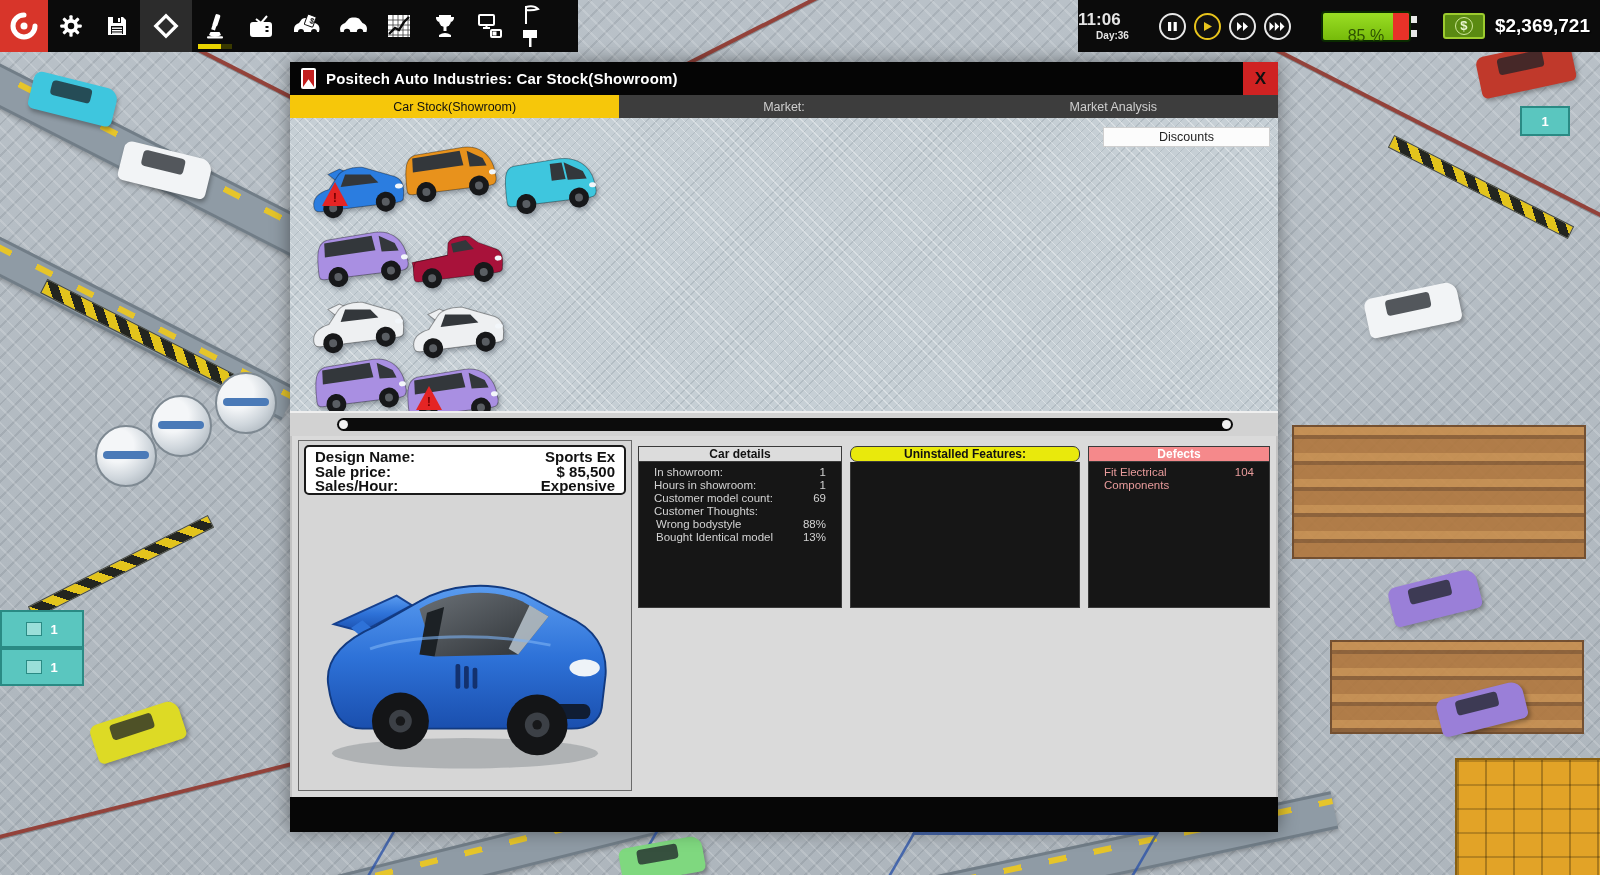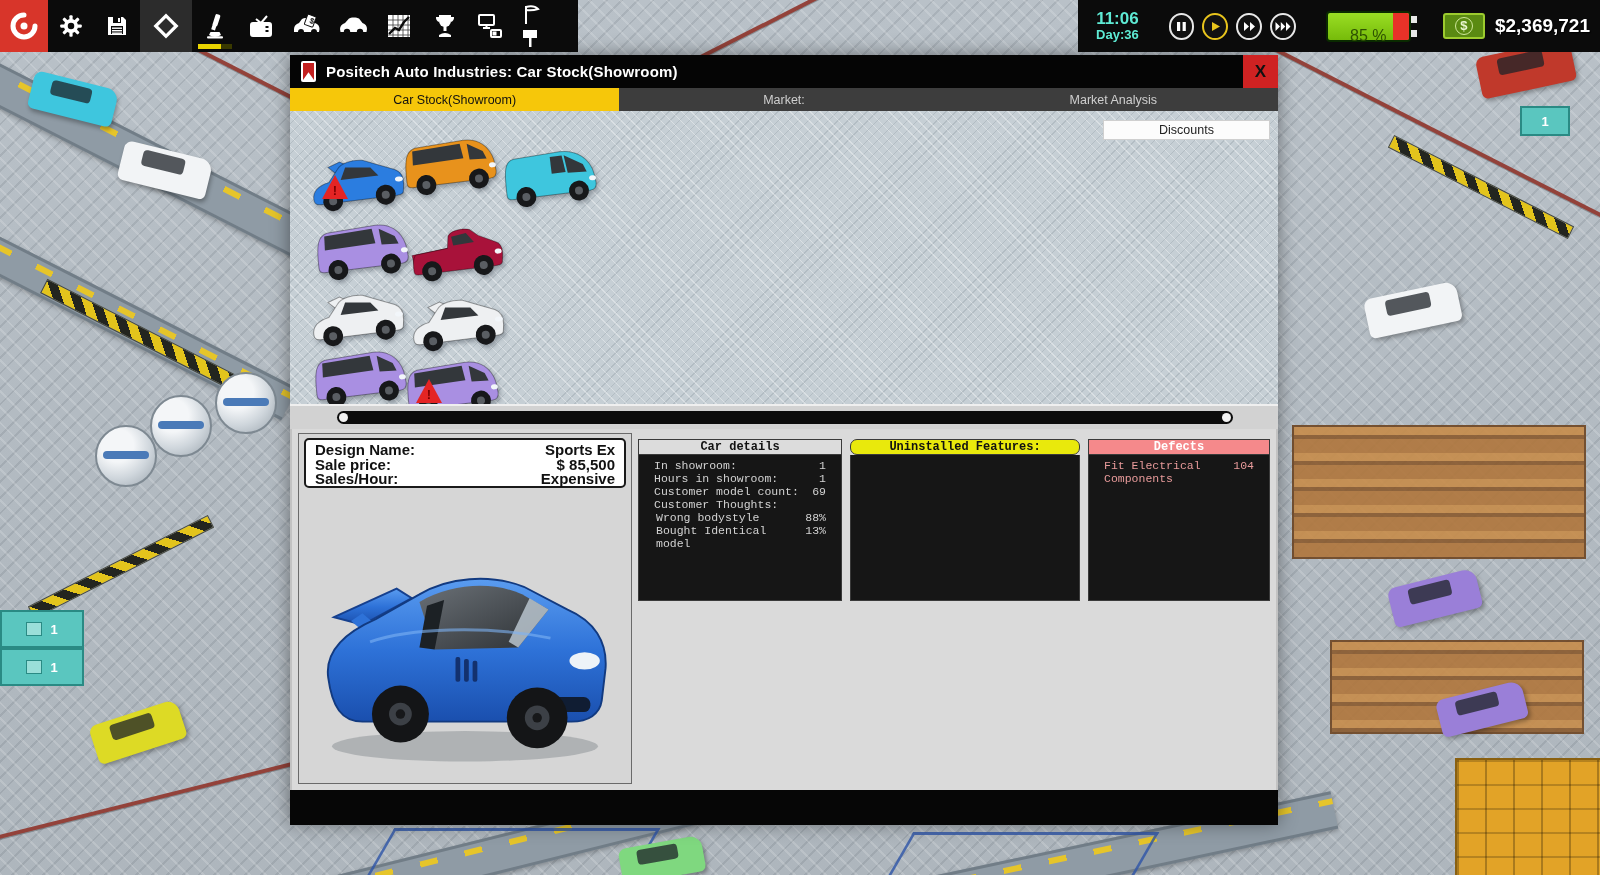--- a/index.html
+++ b/index.html
@@ -42,39 +42,39 @@
     align-items:center;z-index:5;}
   .topbar-left{left:0;width:578px;}
   .topbar-right{left:1078px;width:522px;justify-content:flex-end;padding-right:10px;box-sizing:border-box;}
   .logo-btn{width:48px;height:52px;background:#d8352a;display:flex;align-items:center;justify-content:center;cursor:pointer;}
   .tb{position:relative;width:46px;height:52px;background:none;border:none;display:flex;align-items:center;
       justify-content:center;cursor:pointer;padding:0;}
   .tb.sel{background:#2c2c2c;width:52px;}
   .tb svg{display:block;}
   .research-progress{position:absolute;left:6px;right:6px;bottom:3px;height:5px;background:#3a3a00;}
   .research-progress span{display:block;width:68%;height:100%;background:#e9d400;}
-  .clock{color:#5eead4;font-weight:bold;text-align:right;line-height:1.15;margin-right:26px;}
-  .clock .t1{font-size:17px;} .clock .t2{font-size:13px;padding-left:18px;}
+  .clock{color:#e5e5e5;font-weight:bold;text-align:left;line-height:1.15;margin-right:26px;}
+  .clock .t1{font-size:17px;} .clock .t2{font-size:10px;padding-left:18px;}
   .pb{width:27px;height:27px;border-radius:50%;border:2px solid #e8e8e8;background:#111;margin:0 4px;
       display:flex;align-items:center;justify-content:center;cursor:pointer;padding:0;}
   .pb.active{border-color:#e8c41c;}
   .battery{position:relative;width:86px;height:27px;margin:0 10px 0 26px;border:2px solid #0a2a00;border-radius:4px;
      background:linear-gradient(180deg,#9ade24,#76bb0a);display:flex;align-items:center;justify-content:center;}
   .battery .red{position:absolute;right:0;top:0;bottom:0;width:16px;background:#e83228;border-radius:0 2px 2px 0;}
   .battery .pct{position:relative;font-size:16px;font-weight:normal;color:#2e5202;z-index:1;margin-top:20px;}
   .battery .nub{position:absolute;right:-8px;top:3px;width:6px;height:7px;background:#e8e8e8;}
   .battery .nub2{position:absolute;right:-8px;bottom:3px;width:6px;height:7px;background:#e8e8e8;}
   .cash{display:flex;align-items:center;margin-left:22px;}
   .bill{width:38px;height:22px;border:2px solid #9ccc2e;border-radius:3px;background:#5a8a12;
      display:flex;align-items:center;justify-content:center;margin-right:10px;}
   .bill span{color:#eaf5d0;font-size:13px;font-weight:bold;border:1px solid #cfe89a;border-radius:50%;
      width:16px;height:16px;line-height:16px;text-align:center;}
   .cash .amount{color:#fff;font-weight:bold;font-size:19px;text-shadow:1px 1px 1px #000;}
   
-  .dialog{position:absolute;left:290px;top:55px;width:988px;height:768px;z-index:4;
+  .dialog{position:absolute;left:290px;top:62px;width:988px;height:768px;z-index:4;
      box-shadow:0 0 18px rgba(0,0,0,.45);}
   .titlebar{position:relative;height:33px;background:#050505;display:flex;align-items:center;}
   .titlebar .dlogo{width:15px;height:21px;background:#fff;border-radius:2px;margin:0 10px 0 11px;position:relative;}
   .titlebar .dlogo::after{content:"";position:absolute;inset:2px;background:#c32020;
      clip-path:polygon(0 0,100% 0,100% 100%,50% 55%,0 100%);}
   .titlebar .ttl{color:#fff;font-size:15px;font-weight:bold;letter-spacing:.2px;}
   .close-btn{position:absolute;right:0;top:0;width:35px;height:33px;background:#cf2222;border:none;
      color:#111;font-size:17px;font-weight:bold;cursor:pointer;}
   .tabs{display:flex;height:23px;background:#3d3d3d;}
   .tab{flex:1;border:none;background:none;color:#cfcfcf;font-size:12.5px;cursor:pointer;padding:0;}
@@ -100,21 +100,21 @@
   .knob.l{left:2px;} .knob.r{right:2px;}
   .bottomarea{position:relative;height:361px;background:#dadada;border-left:2px solid #c2c2c2;border-right:2px solid #c2c2c2;box-sizing:border-box;}
   .dialog-footer{height:35px;background:#060606;}
   
   .leftpanel{position:absolute;left:6px;top:4px;width:334px;height:351px;background:#d6d6d6;border:1px solid #6a6a6a;box-sizing:border-box;}
   .infobox{position:absolute;left:5px;top:4px;right:5px;height:50px;background:#fff;border:2px solid #1a1a1a;
      border-radius:5px;padding:3px 9px;box-sizing:border-box;}
   .inforow{display:flex;justify-content:space-between;font-size:15px;font-weight:bold;color:#111;line-height:14.5px;}
   .bigcar{position:absolute;left:14px;top:92px;}
   
-  .panel{position:absolute;box-sizing:border-box;font-family:Liberation Mono, monospace;}
+  .panel{position:absolute;box-sizing:border-box;}
   .phead{height:16px;border:1px solid #3a3a3a;background:#dcdcdc;font-size:12px;font-weight:bold;color:#111;
      text-align:center;line-height:15px;box-sizing:border-box;}
   .phead.yellow{background:#e9e90c;border-radius:7px;}
   .phead.pink{background:#f5898b;color:#fff;}
   .pbody{background:#161616;border:1px solid #3a3a3a;border-top:none;box-sizing:border-box;padding:4px 0;}
   .drow{display:flex;justify-content:space-between;font-size:11.5px;color:#d2d2d2;line-height:13px;padding:0 15px;}
   .drow.indent{padding-left:17px;}
   .drow.defect{color:#e89b9b;}
   .hiddefs{position:absolute;width:0;height:0;overflow:hidden;}
 </style>

